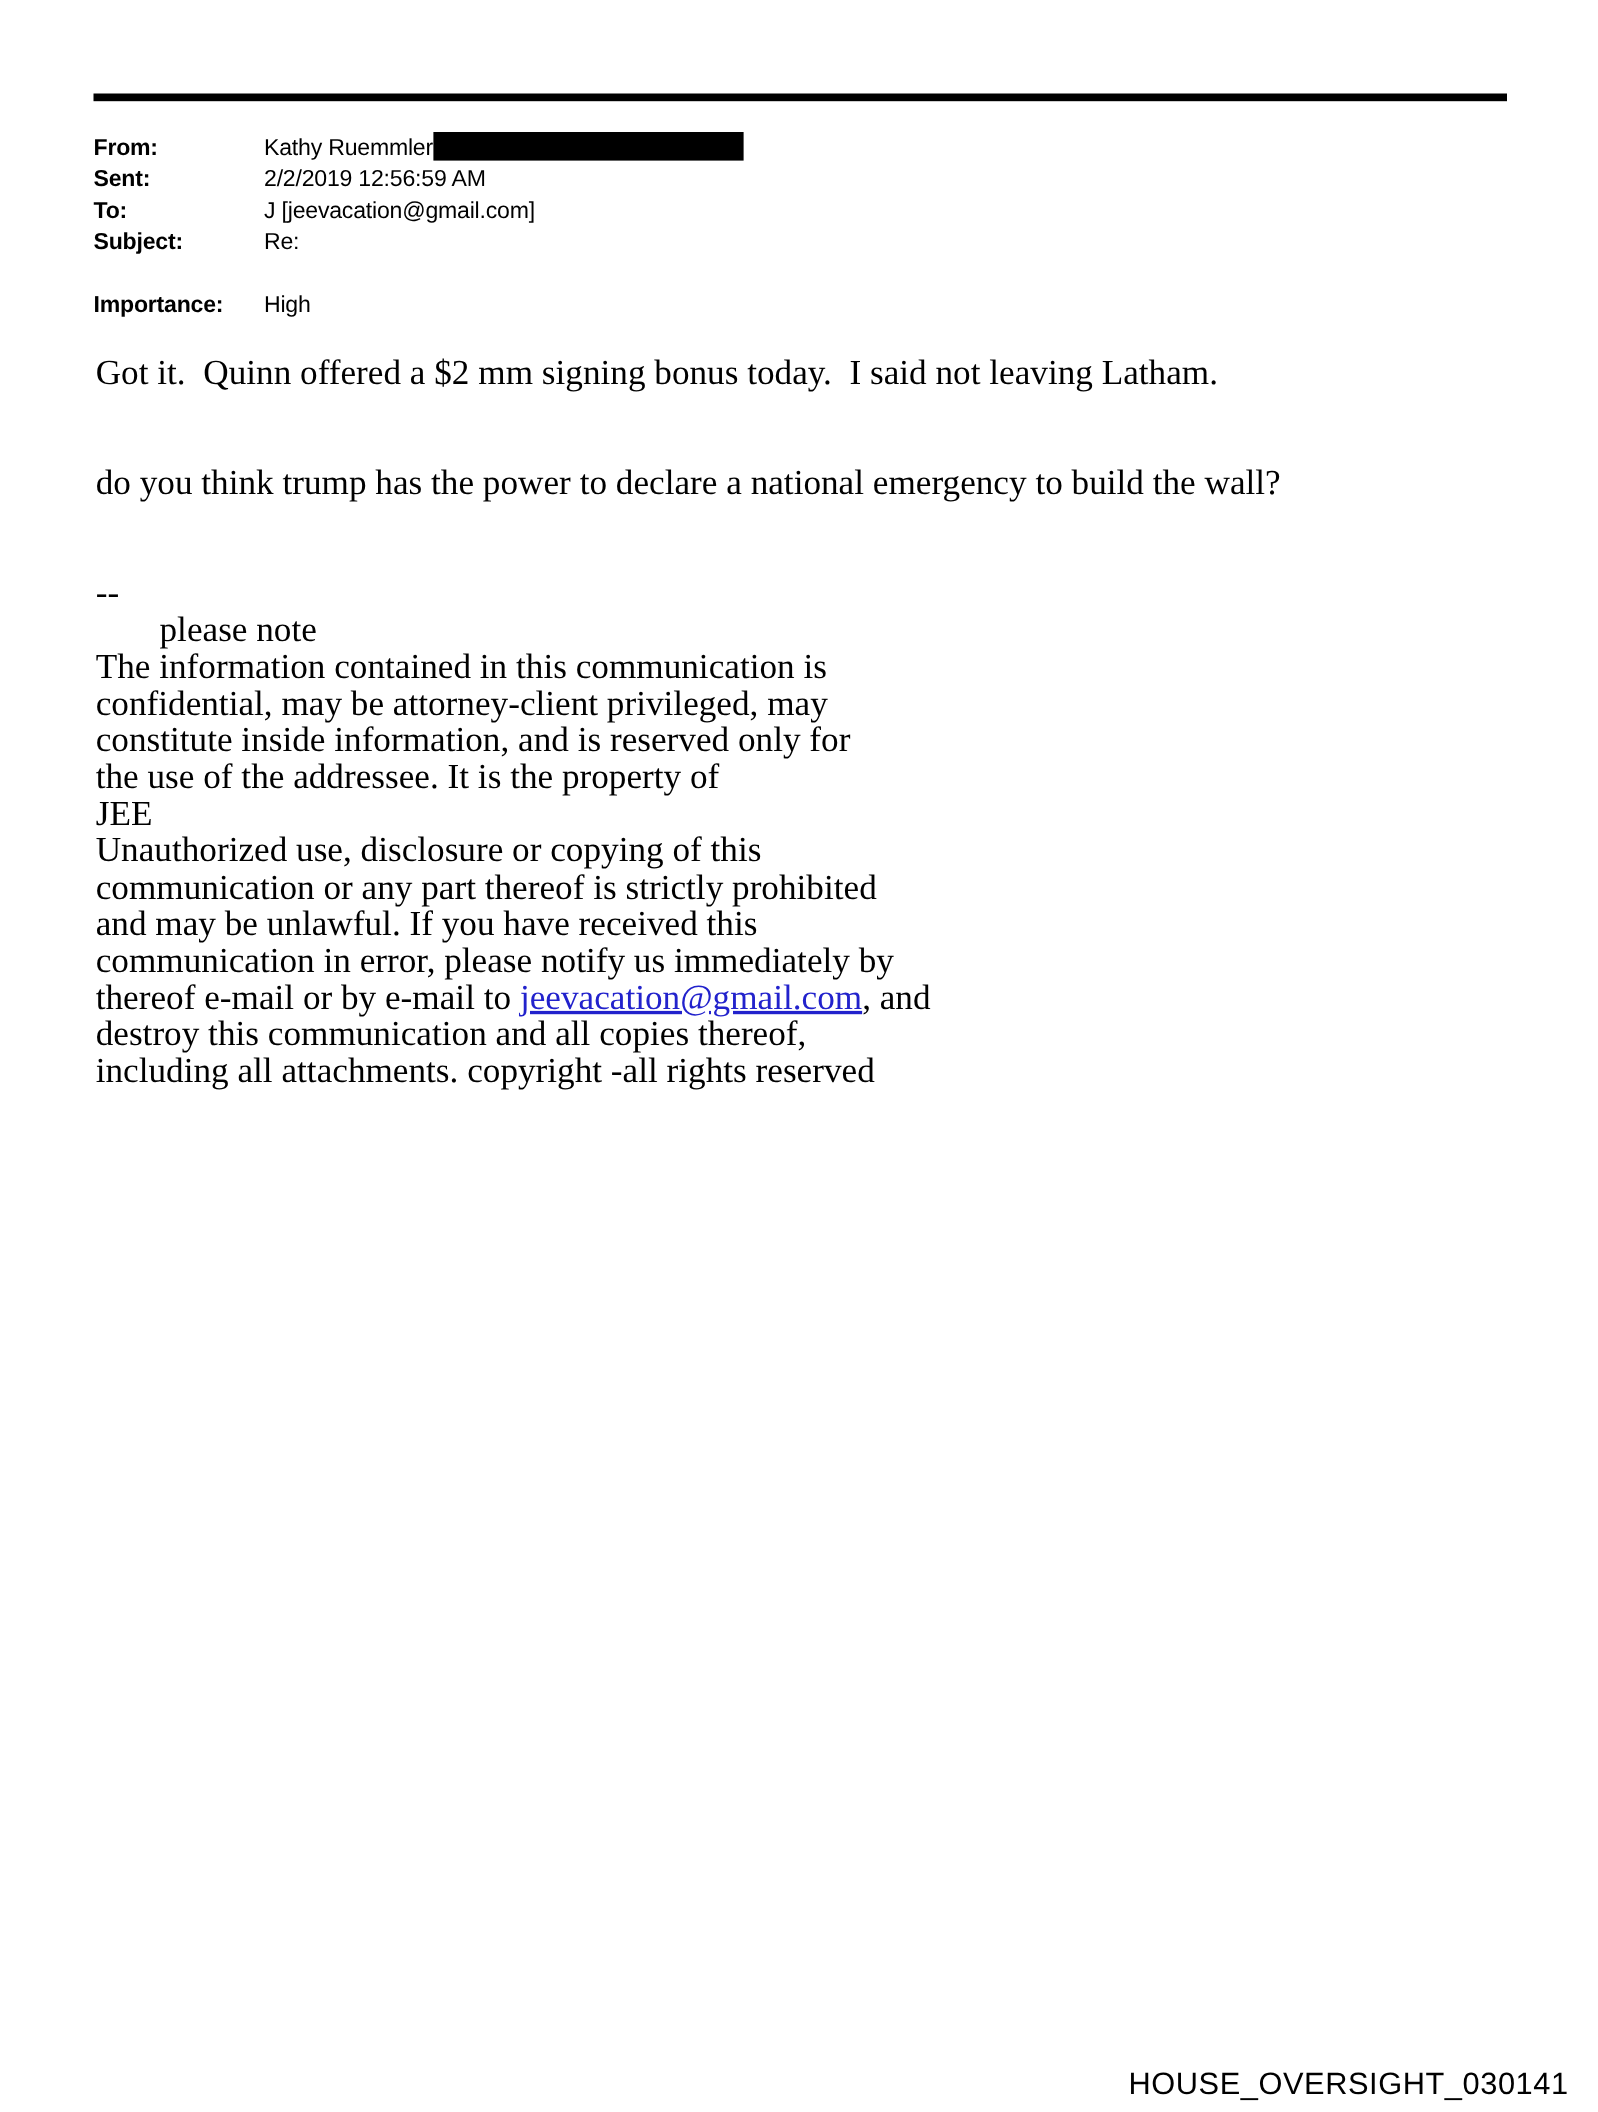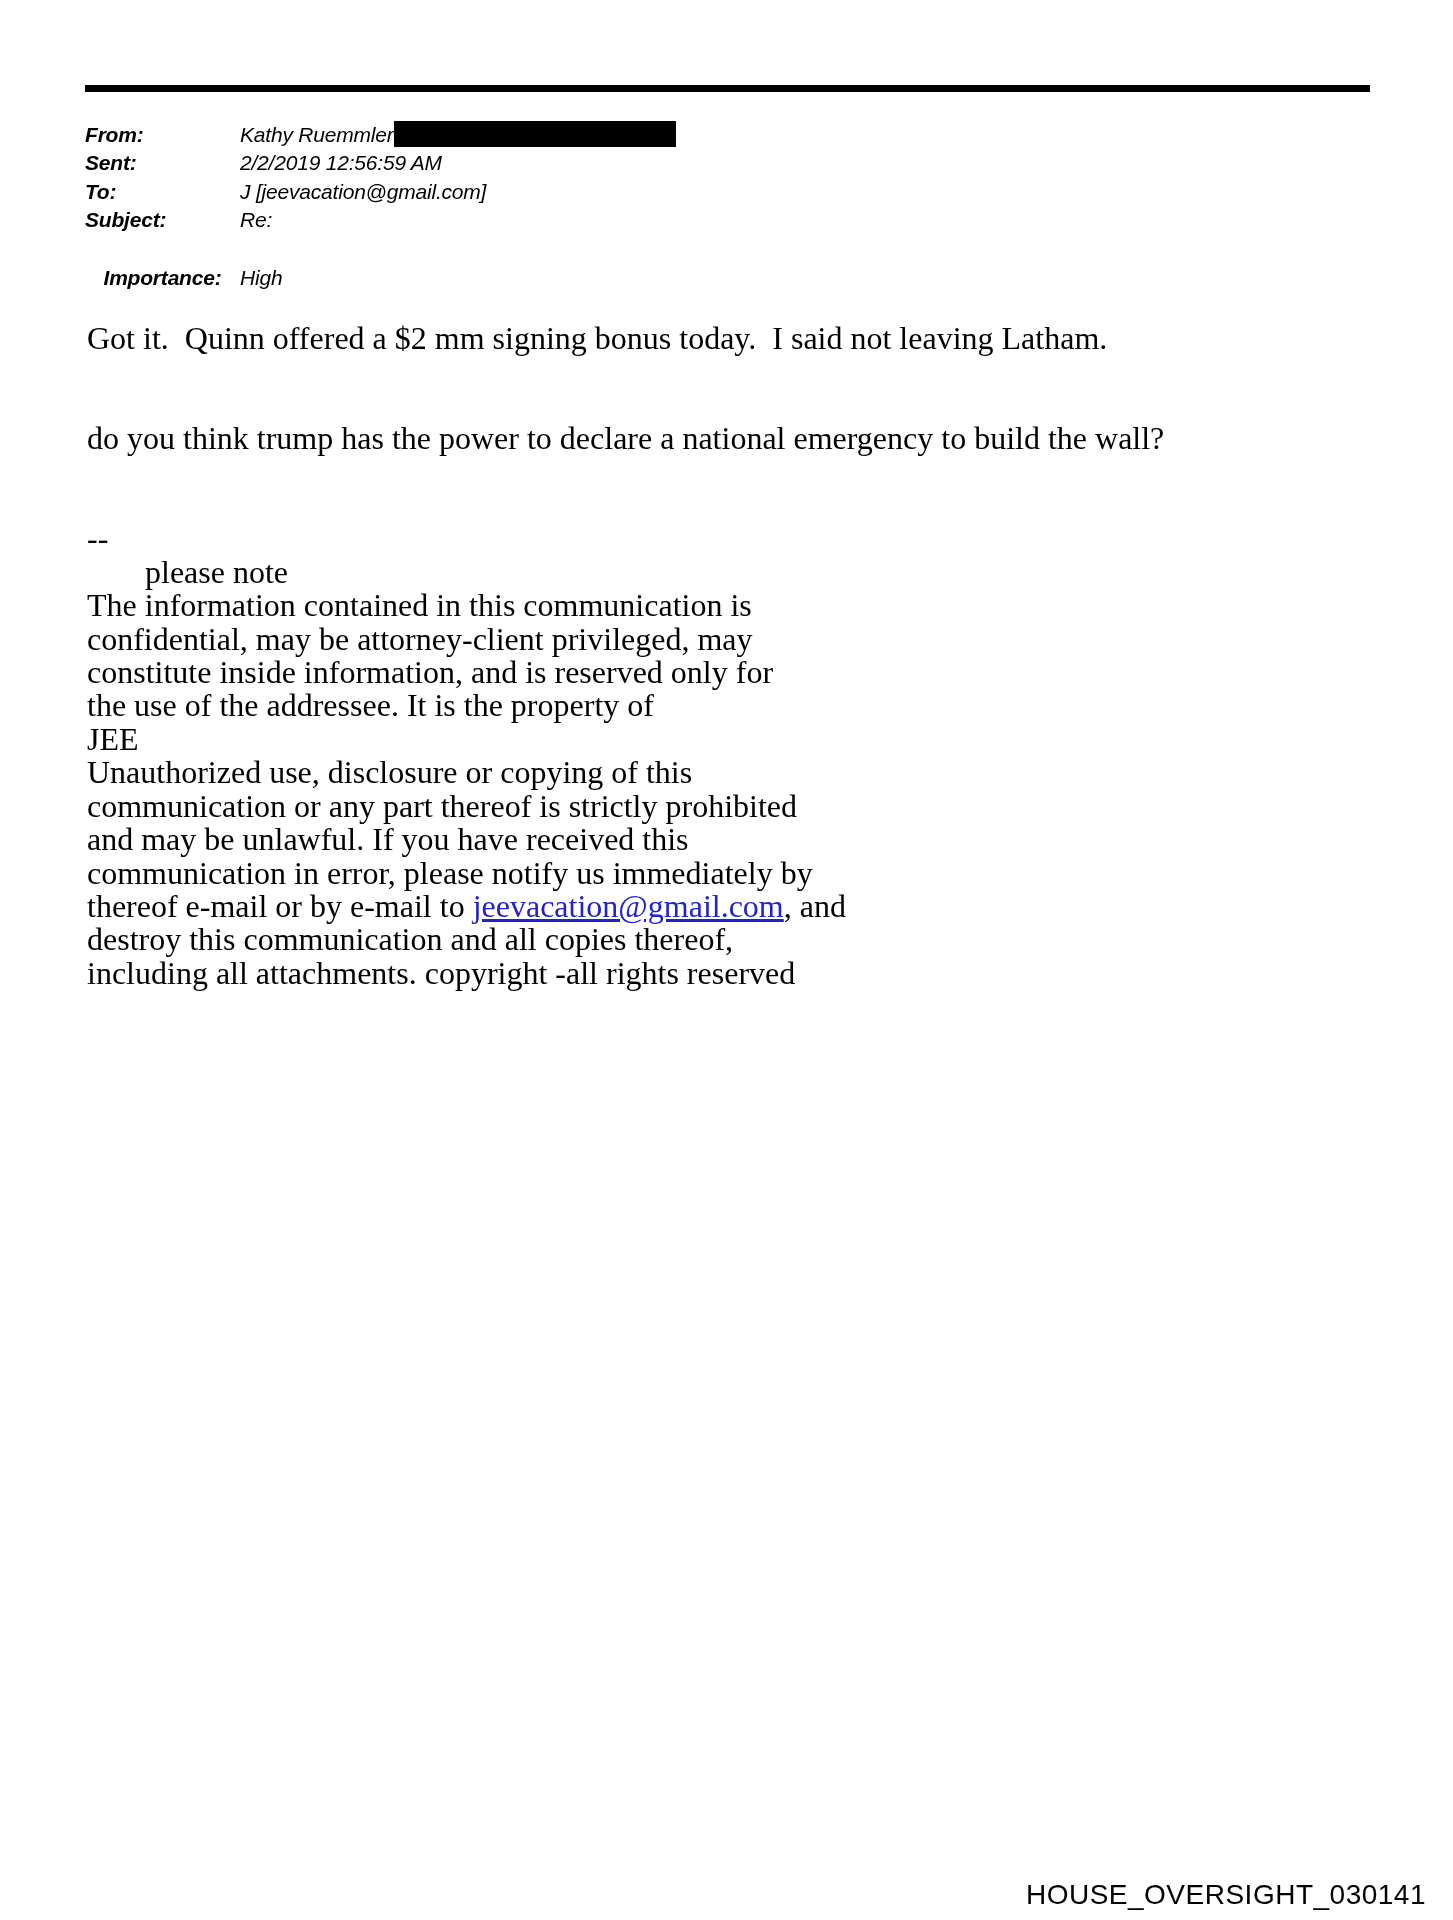--- a/index.html
+++ b/index.html
@@ -19,24 +19,24 @@
   }
   .email-header {
     position: absolute;
     left: 85px; top: 121px;
     width: 1100px;
     font-family: "Liberation Sans", sans-serif;
     font-size: 21px;
     line-height: 28.3px;
     letter-spacing: -0.2px;
   }
-  .hdr-row { display: flex; font-style: italic; }
+  .hdr-row { display: flex; }
   .hdr-label { width: 155px; font-weight: bold; flex: 0 0 155px; }
   .hdr-value { white-space: pre-wrap; }
-  .importance-row { margin-top: 30px; text-align: center; }
+  .importance-row { margin-top: 30px; }
   .redaction-bar {
     display: inline-block;
     width: 282px; height: 26px;
     background: #000000;
     vertical-align: middle;
     margin-top: -4px;
   }
   .email-body {
     position: absolute;
     left: 87px; top: 322px;

